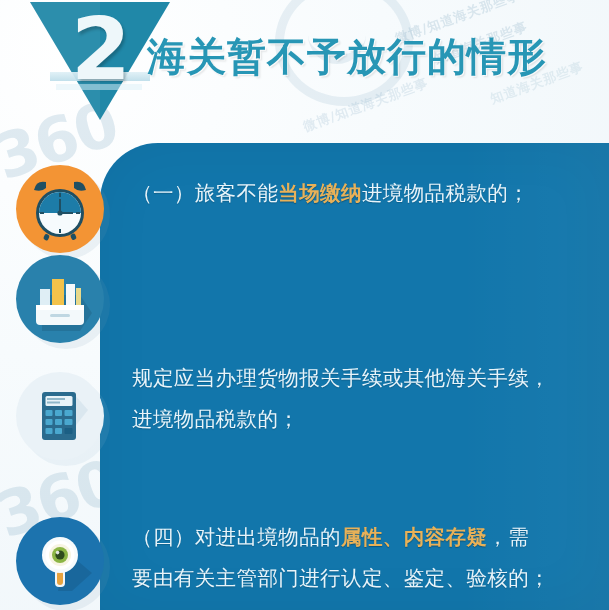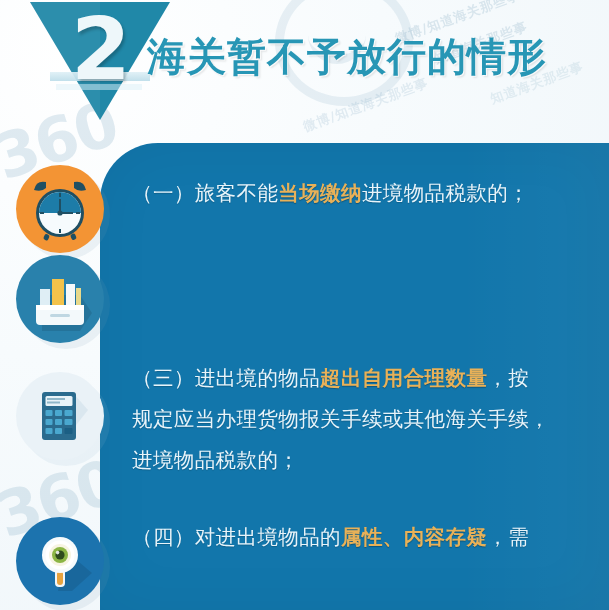--- a/index.html
+++ b/index.html
@@ -234,21 +234,20 @@
             <rect x="29.5" y="47" width="7" height="6" rx="1"></rect>
             <rect x="39" y="47" width="7" height="6" rx="1"></rect>
             <rect x="48.5" y="47" width="8" height="6" rx="1"></rect>
             <rect x="29.5" y="56" width="7" height="6" rx="1"></rect>
             <rect x="39" y="56" width="7" height="6" rx="1"></rect>
           </g>
           <rect x="48.5" y="56" width="8" height="6" rx="1" fill="#1b5f84"></rect>
         </svg>
       </div>
       <div class="txt">
-          <div><span>（三）进出境的物品</span><span class="hl">超出自用合理数量</span><span>，按</span></div>
           <div><span>规定应当办理货物报关手续或其他海关手续，</span></div>
           <div><span>进境物品税款的；</span></div>
         </div>
     </div>
 
     <div class="item item-4">
       <div class="icon" style="background: rgb(28, 115, 174);">
         <svg class="icon-inner" viewBox="0 0 88 88">
           <path d="M50 34 l26 22 l-20 18 h-14 z" fill="rgba(0,0,0,0.10)"></path>
           <rect x="39" y="52" width="10" height="18" rx="4" fill="#f2f7fa"></rect>
@@ -256,17 +255,18 @@
           <circle cx="44" cy="38" r="18" fill="#f6fafc"></circle>
           <circle cx="44" cy="38" r="14.5" fill="#ffffff"></circle>
           <ellipse cx="44" cy="38" rx="11" ry="11" fill="#f7f4e2"></ellipse>
           <circle cx="44" cy="38" r="8" fill="#8cb544"></circle>
           <circle cx="44" cy="38" r="4.6" fill="#2e4a1c"></circle>
           <circle cx="41.6" cy="35.6" r="1.8" fill="#ffffff" opacity=".85"></circle>
         </svg>
       </div>
       <div class="txt">
           <div><span>（四）对进出境物品的</span><span class="hl">属性、内容存疑</span><span>，需</span></div>
+          <div><span>要由有关主管部门进行认定、鉴定、验核的；</span></div>
         </div>
     </div>
 
   </div>
 </div>
 
 </body></html>

